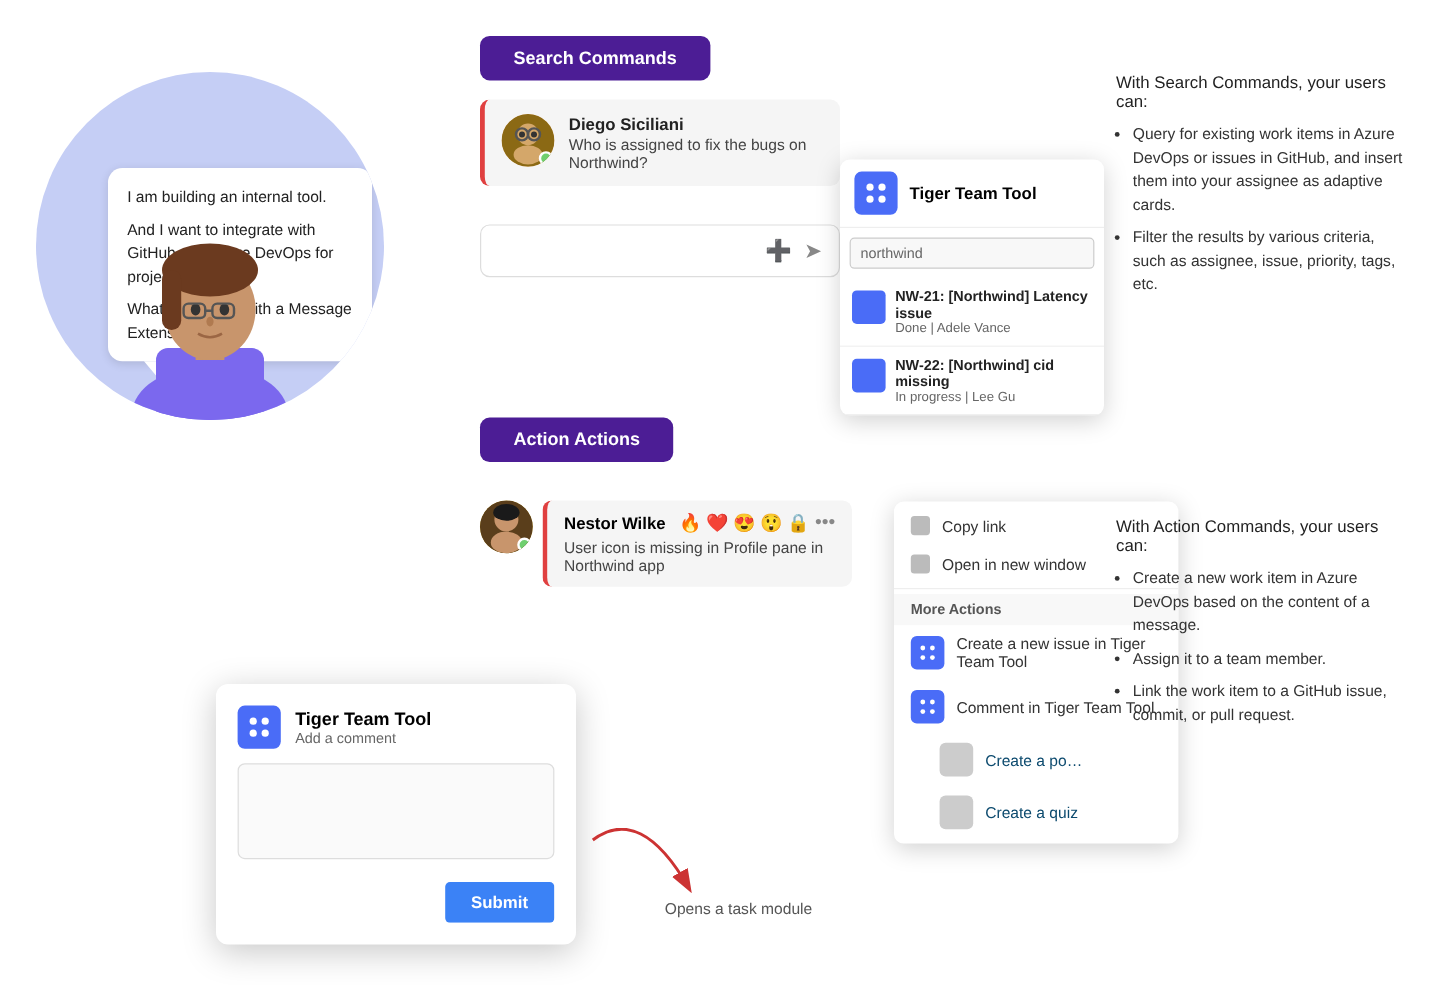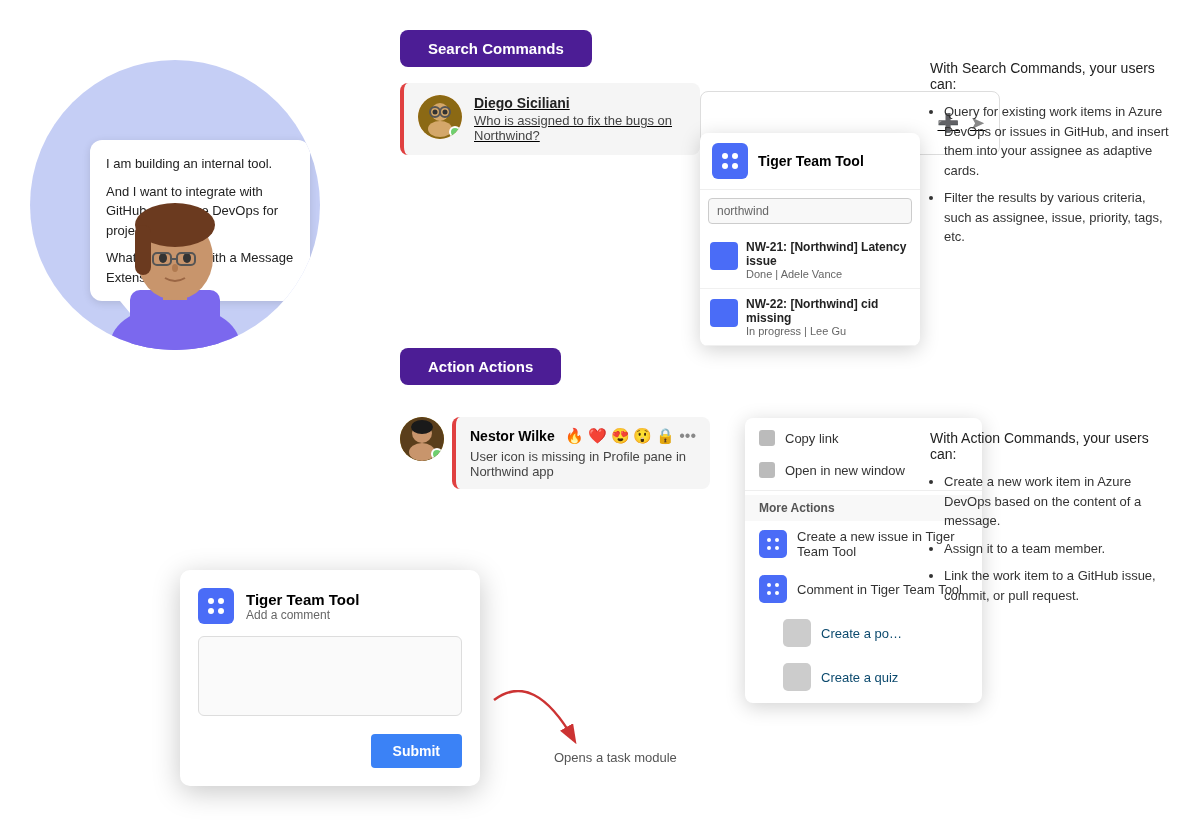--- a/index.html
+++ b/index.html
@@ -351,21 +351,21 @@
       color: #555;
     }
 
     
     .search-inner {
       position: relative;
       display: flex;
       gap: 14px;
       align-items: flex-start;
     }
-    .search-left { display: flex; flex-direction: row; gap: 0; text-decoration: underline; }
+    .search-left { display: flex; flex-direction: column; gap: 24px; }
 
     
     .action-inner {
       position: relative;
     }
   </style>
 </head>
 <body>
 
 <div class="avatar-section">

